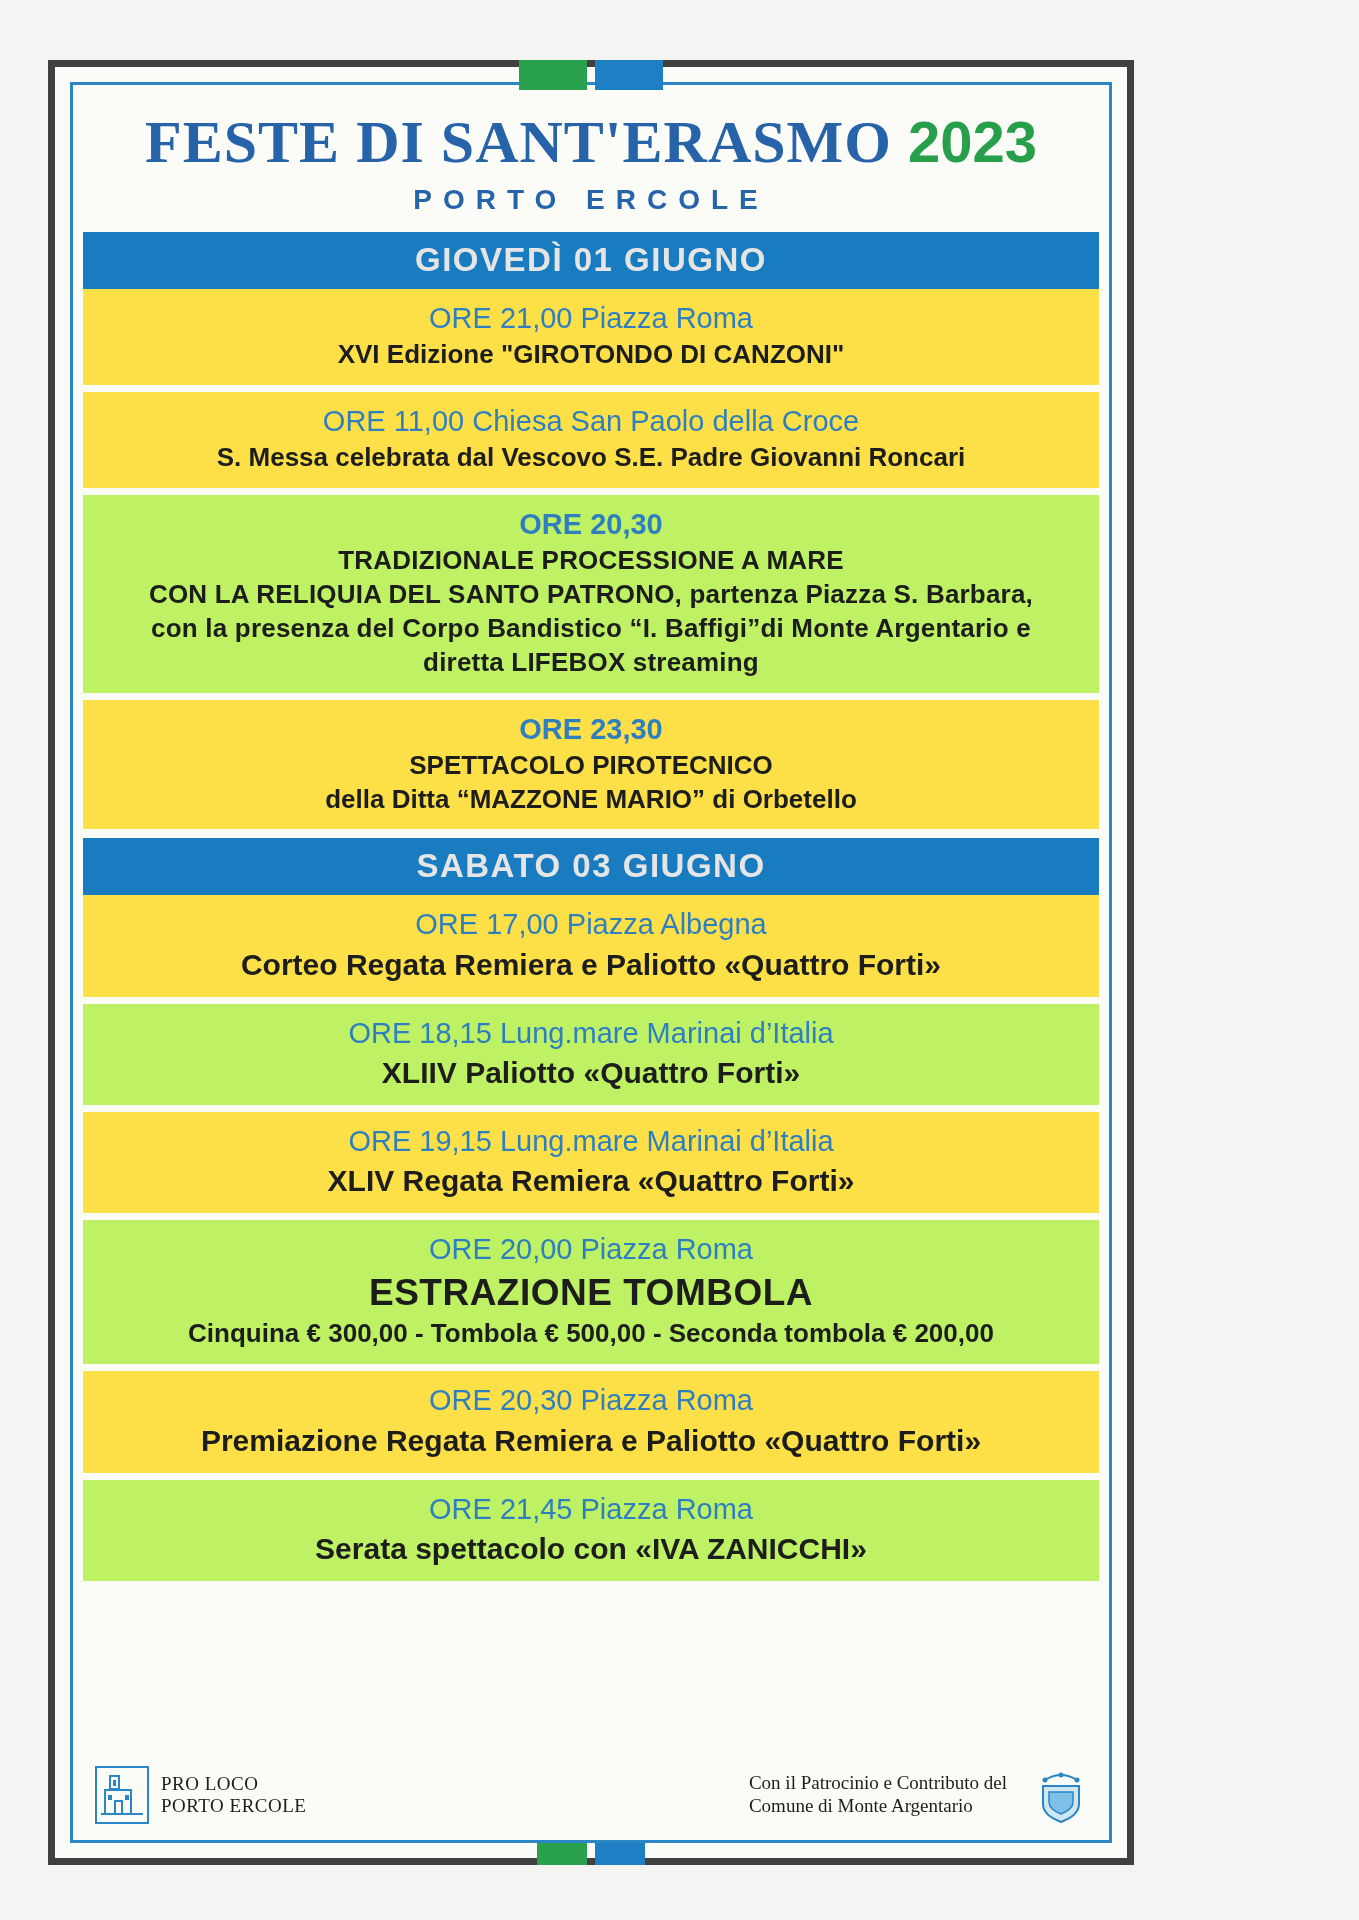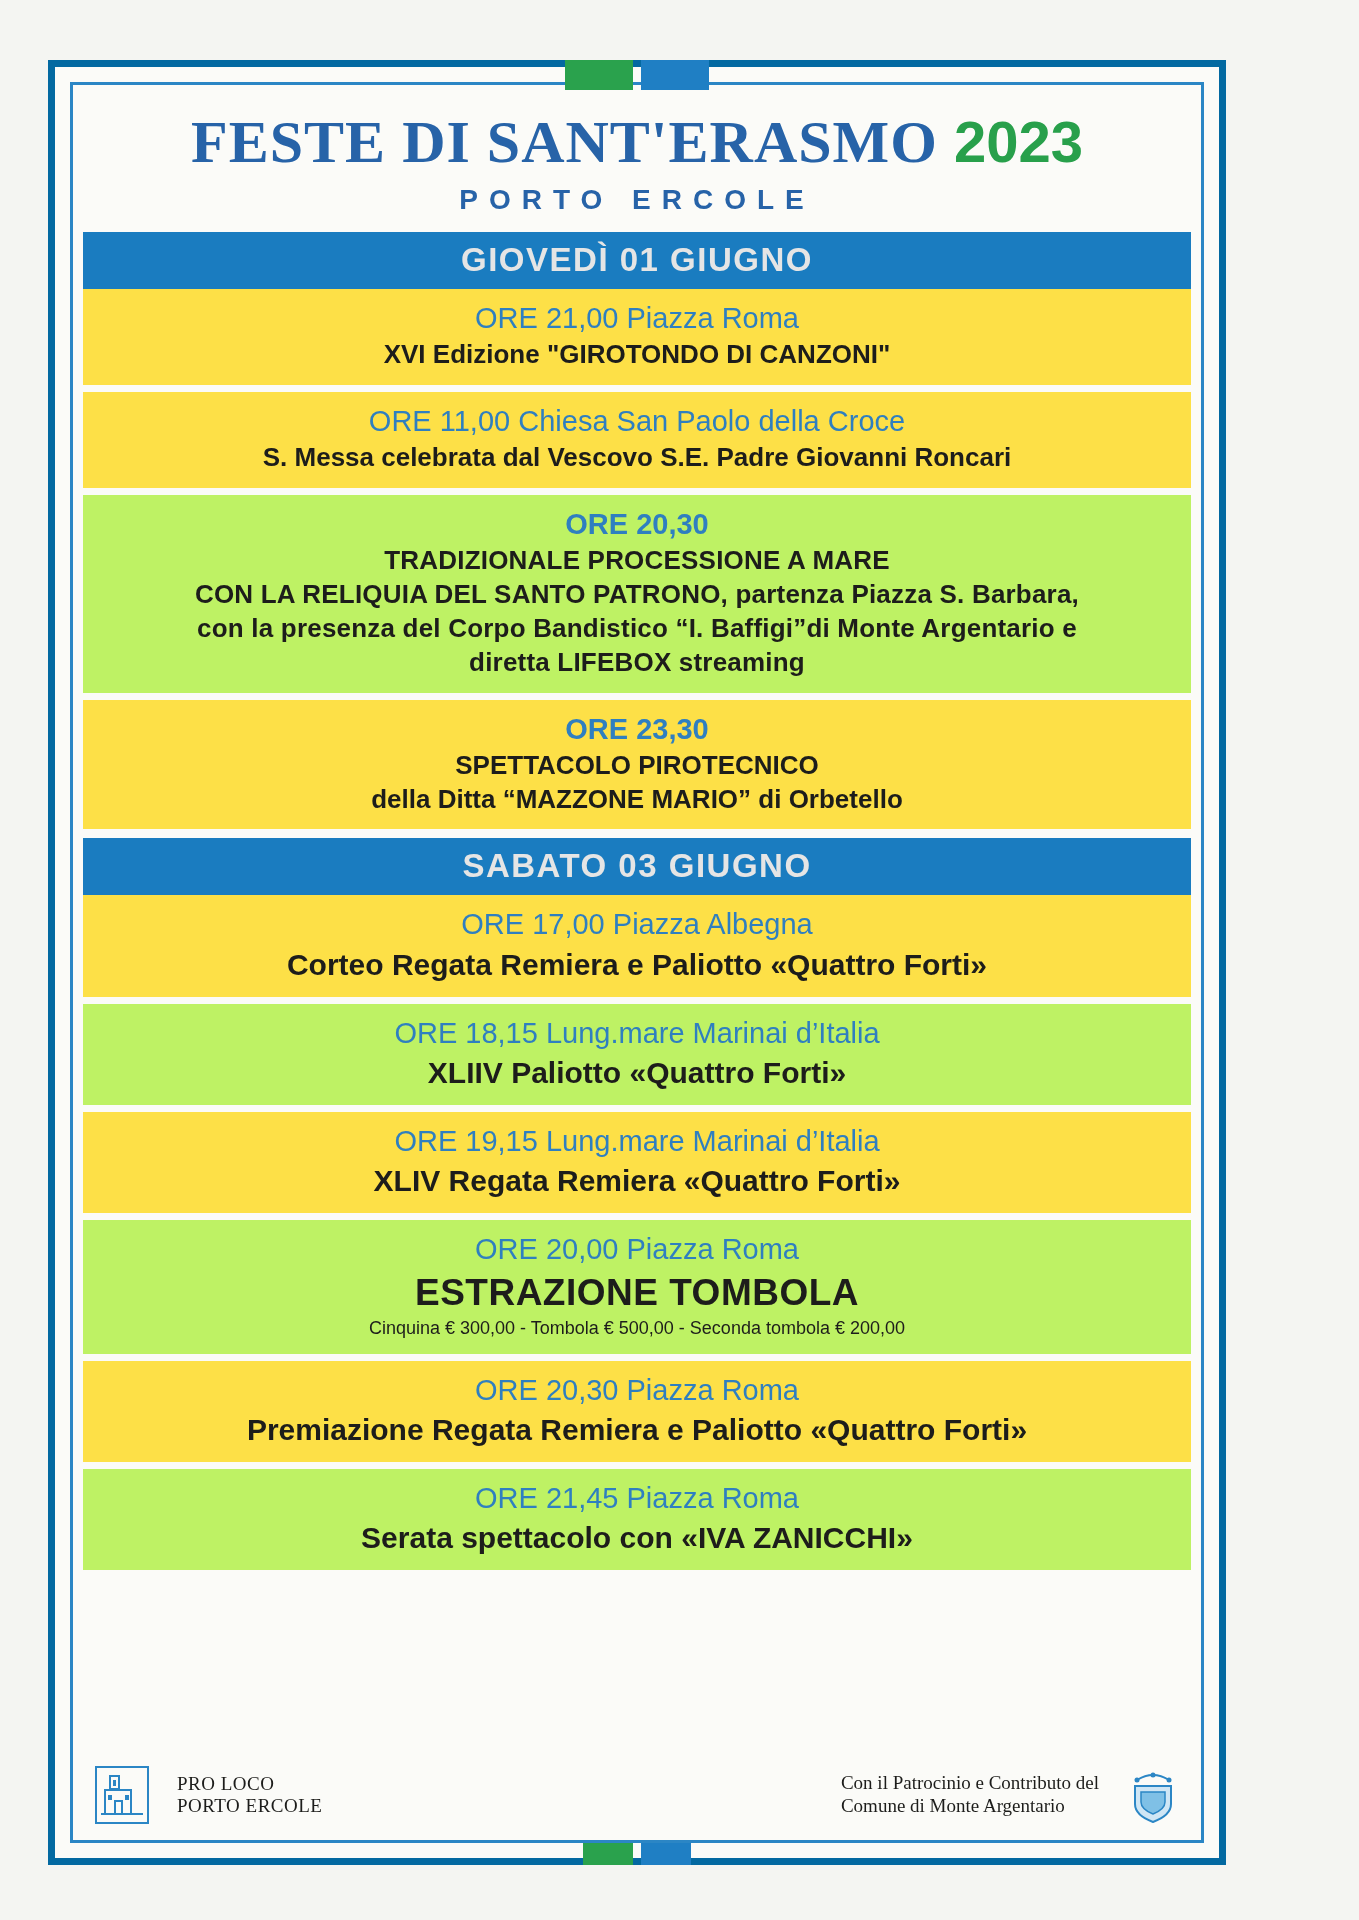--- a/index.html
+++ b/index.html
@@ -10,24 +10,24 @@
   body {
     width: 1359px;
     height: 1920px;
     font-family: "Liberation Sans", sans-serif;
     overflow: hidden;
   }
   .poster {
     position: absolute;
     left: 48px;
     top: 60px;
-    width: 1178px;
+    width: 1086px;
     height: 1805px;
     background: #fbfbf8;
-    border: 7px solid #0369a1;
+    border: 7px solid #404040;
     box-sizing: border-box;
     padding-left: 17px;
   }
   
   .top-flags {
     position: absolute;
     left: 50%;
     top: -7px;
     transform: translateX(-50%);
     display: flex;
@@ -134,39 +134,39 @@
     line-height: 1.3;
   }
   .ev-line.caps {
     letter-spacing: 0.2px;
   }
   .ev-line.big {
     font-size: 37px;
     letter-spacing: 0.5px;
   }
   .ev-line.normal {
-    font-weight: normal;
-    font-size: 18px;
+    font-weight: bold;
+    font-size: 26px;
   }
   .ev-line.large-bold {
     font-size: 30px;
   }
 
   
   .footer {
     margin-top: auto;
     display: flex;
     align-items: flex-end;
     justify-content: space-between;
     padding: 14px 22px 16px 22px;
   }
   .proloco {
     display: flex;
     align-items: center;
-    gap: 28px;
+    gap: 12px;
   }
   .proloco-logo {
     width: 54px;
     height: 58px;
     border: 2px solid #2b86c5;
     position: relative;
     box-sizing: border-box;
   }
   .proloco-text {
     font-family: "Liberation Serif", serif;

